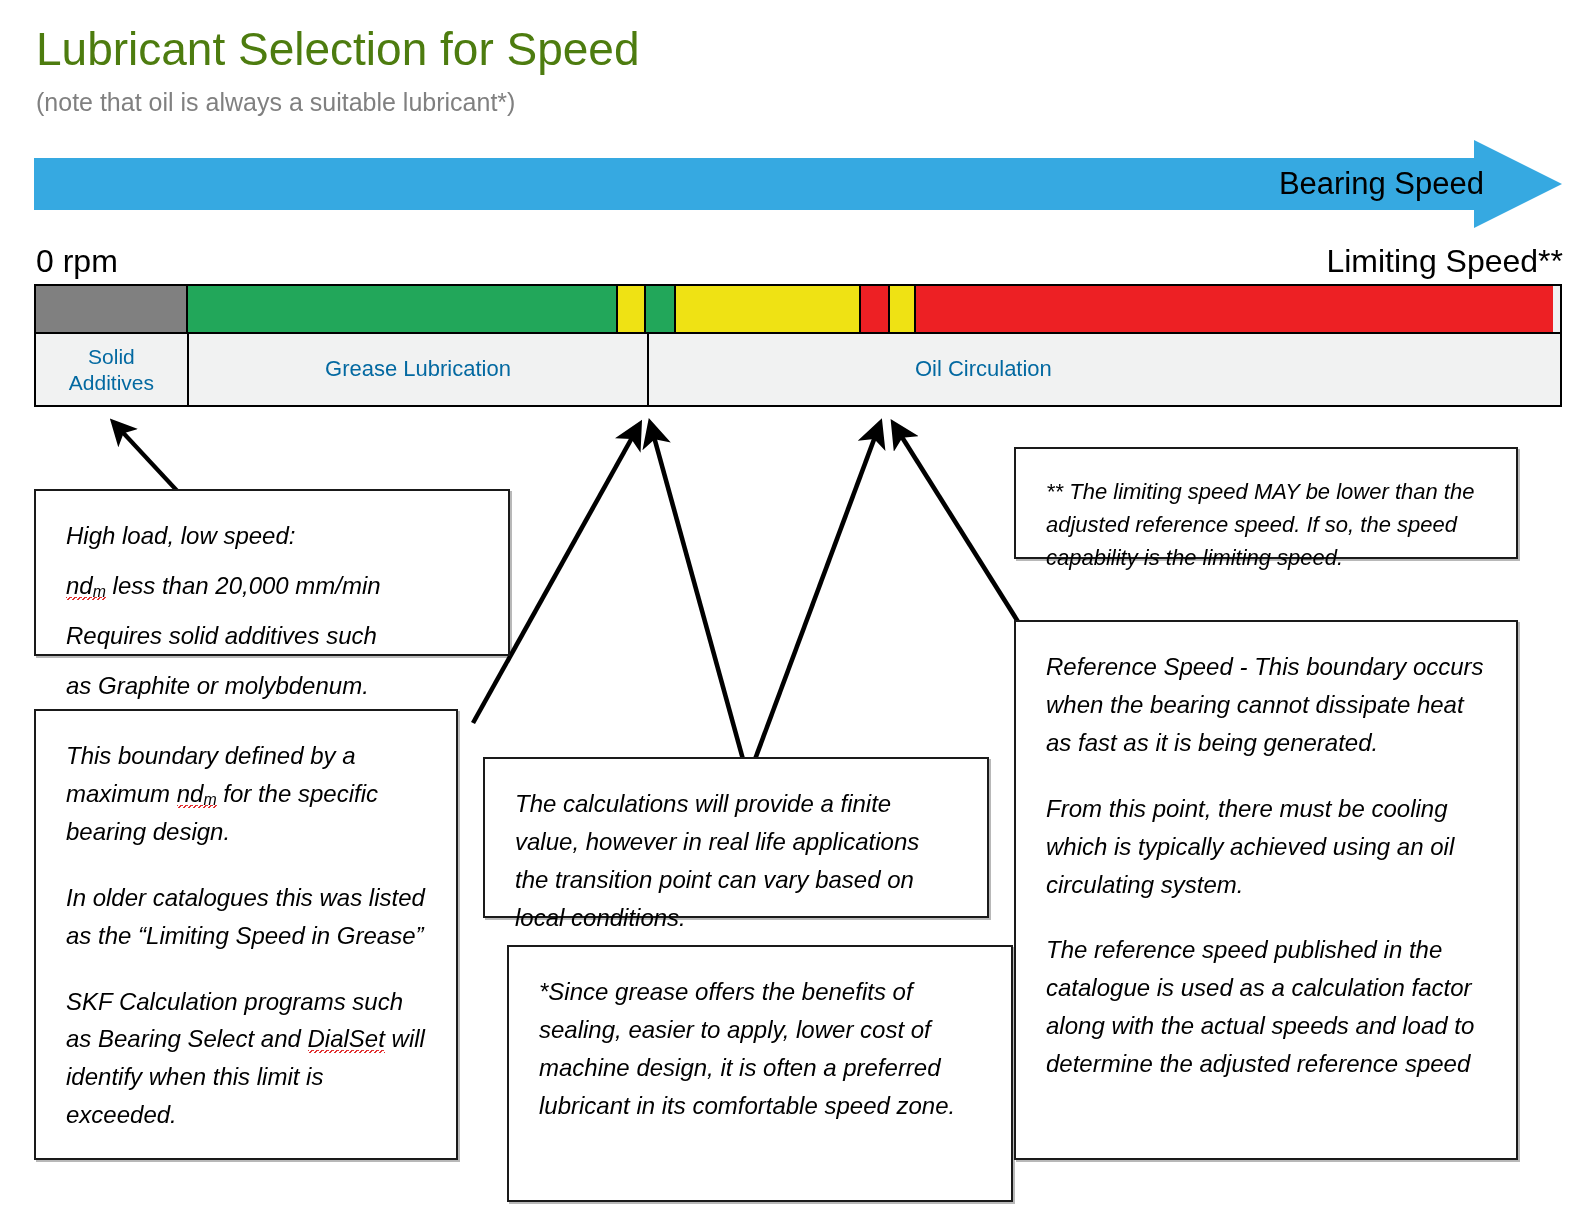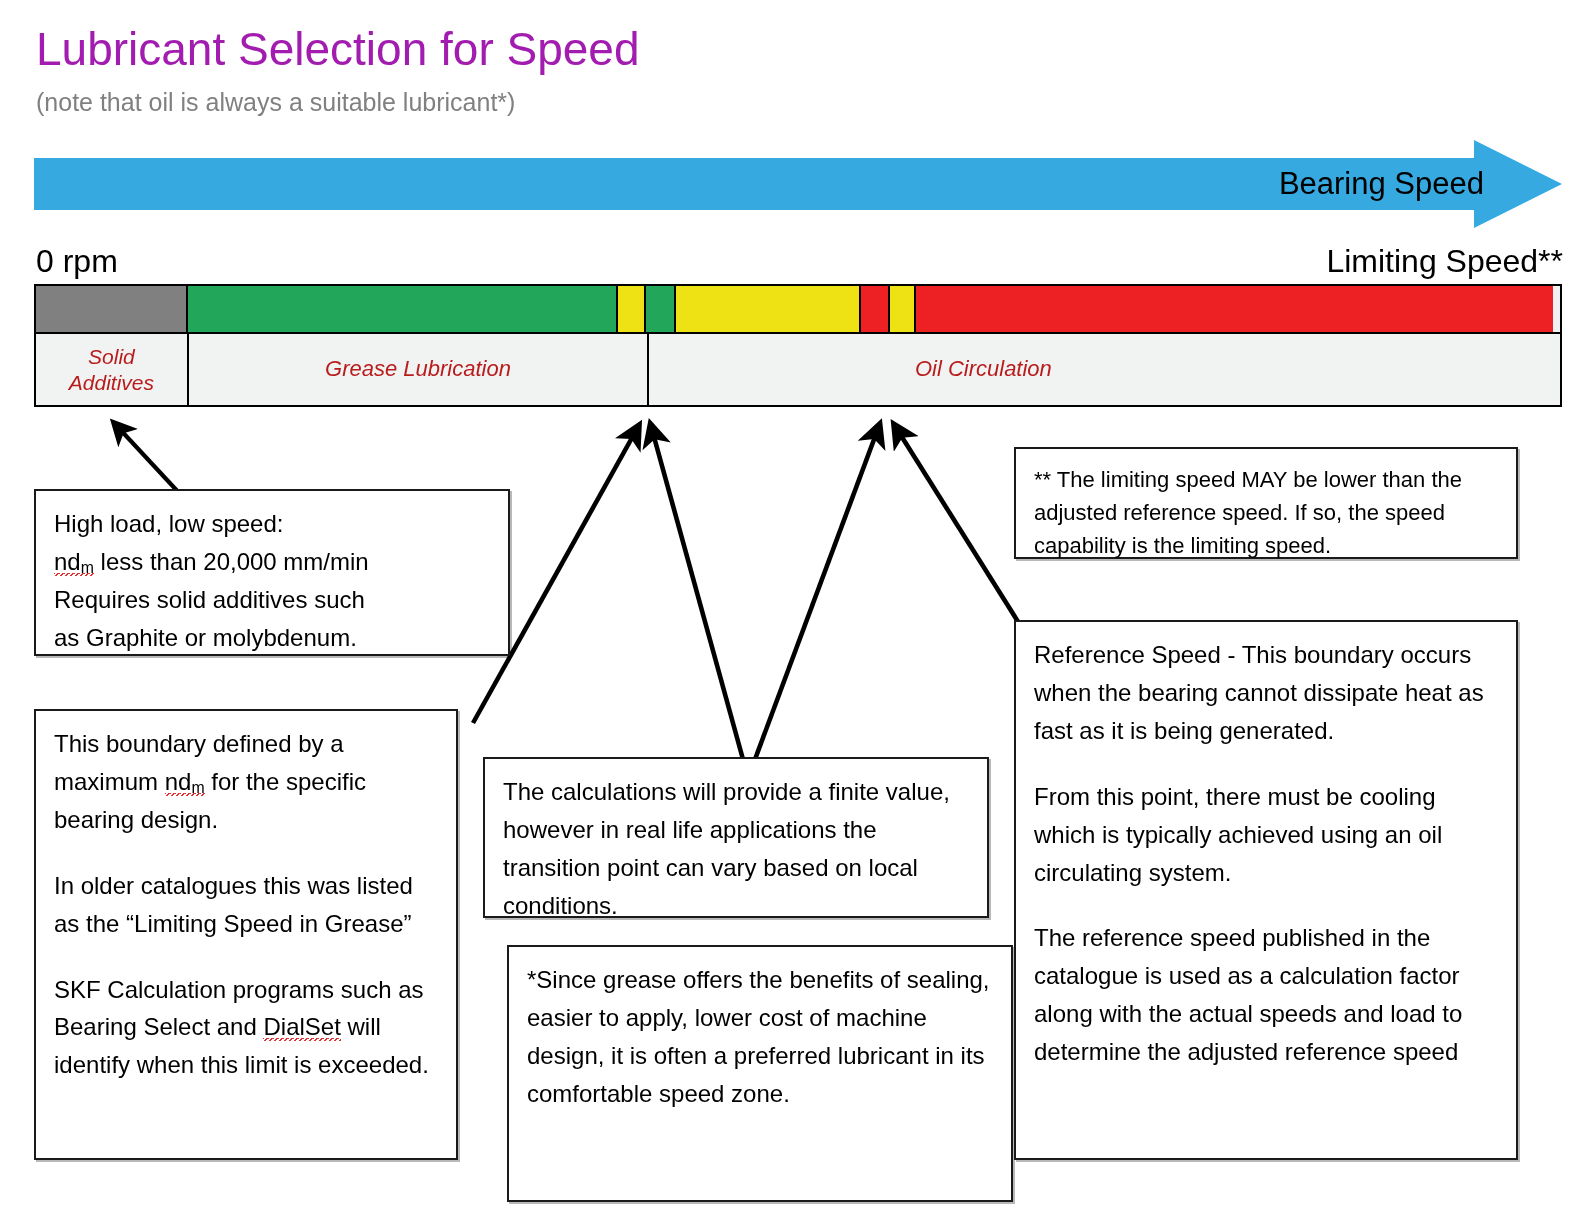--- a/index.html
+++ b/index.html
@@ -21,21 +21,21 @@
     width: 1595px;
     height: 1209px;
   }
 
   
   .title {
     position: absolute;
     left: 36px;
     top: 22px;
     font-size: 46px;
-    color: #a21caf;
+    color: #4d7c0f;
     letter-spacing: 0px;
     white-space: nowrap;
   }
   .subtitle {
     position: absolute;
     left: 36px;
     top: 88px;
     font-size: 25px;
     color: #808080;
     white-space: nowrap;
@@ -116,44 +116,44 @@
     height: 71px;
     display: flex;
   }
   .legend-cell {
     height: 100%;
     display: flex;
     align-items: center;
     justify-content: center;
     text-align: center;
     font-size: 22px;
-    color: #b91c1c;
+    color: #0369a1;
     box-sizing: border-box;
     line-height: 1.22;
-    font-style: italic;
   }
   .legend-cell + .legend-cell {
     border-left: 2px solid #000000;
   }
   .legend-cell.small { font-size: 21px; }
 
   
   .callout {
     position: absolute;
     background: #ffffff;
     border: 2px solid #1a1a1a;
     box-sizing: border-box;
     box-shadow: 2px 2px 0 rgba(0,0,0,0.28);
     font-size: 24px;
     color: #000000;
     line-height: 1.58;
     padding: 14px 16px 12px 18px;
   }
   .callout p {
-    margin: 0;
+    margin: 12px;
+    font-style: italic;
   }
   .callout p.gap {
     margin-top: 28px;
   }
   .callout.small { font-size: 22px; line-height: 1.5; }
 
   #box-highload   { left: 34px;   top: 489px;  width: 476px; height: 167px; }
   #box-boundary   { left: 34px;   top: 709px;  width: 424px; height: 451px; }
   #box-calc       { left: 483px;  top: 757px;  width: 506px; height: 161px; }
   #box-grease     { left: 507px;  top: 945px;  width: 506px; height: 257px; }

